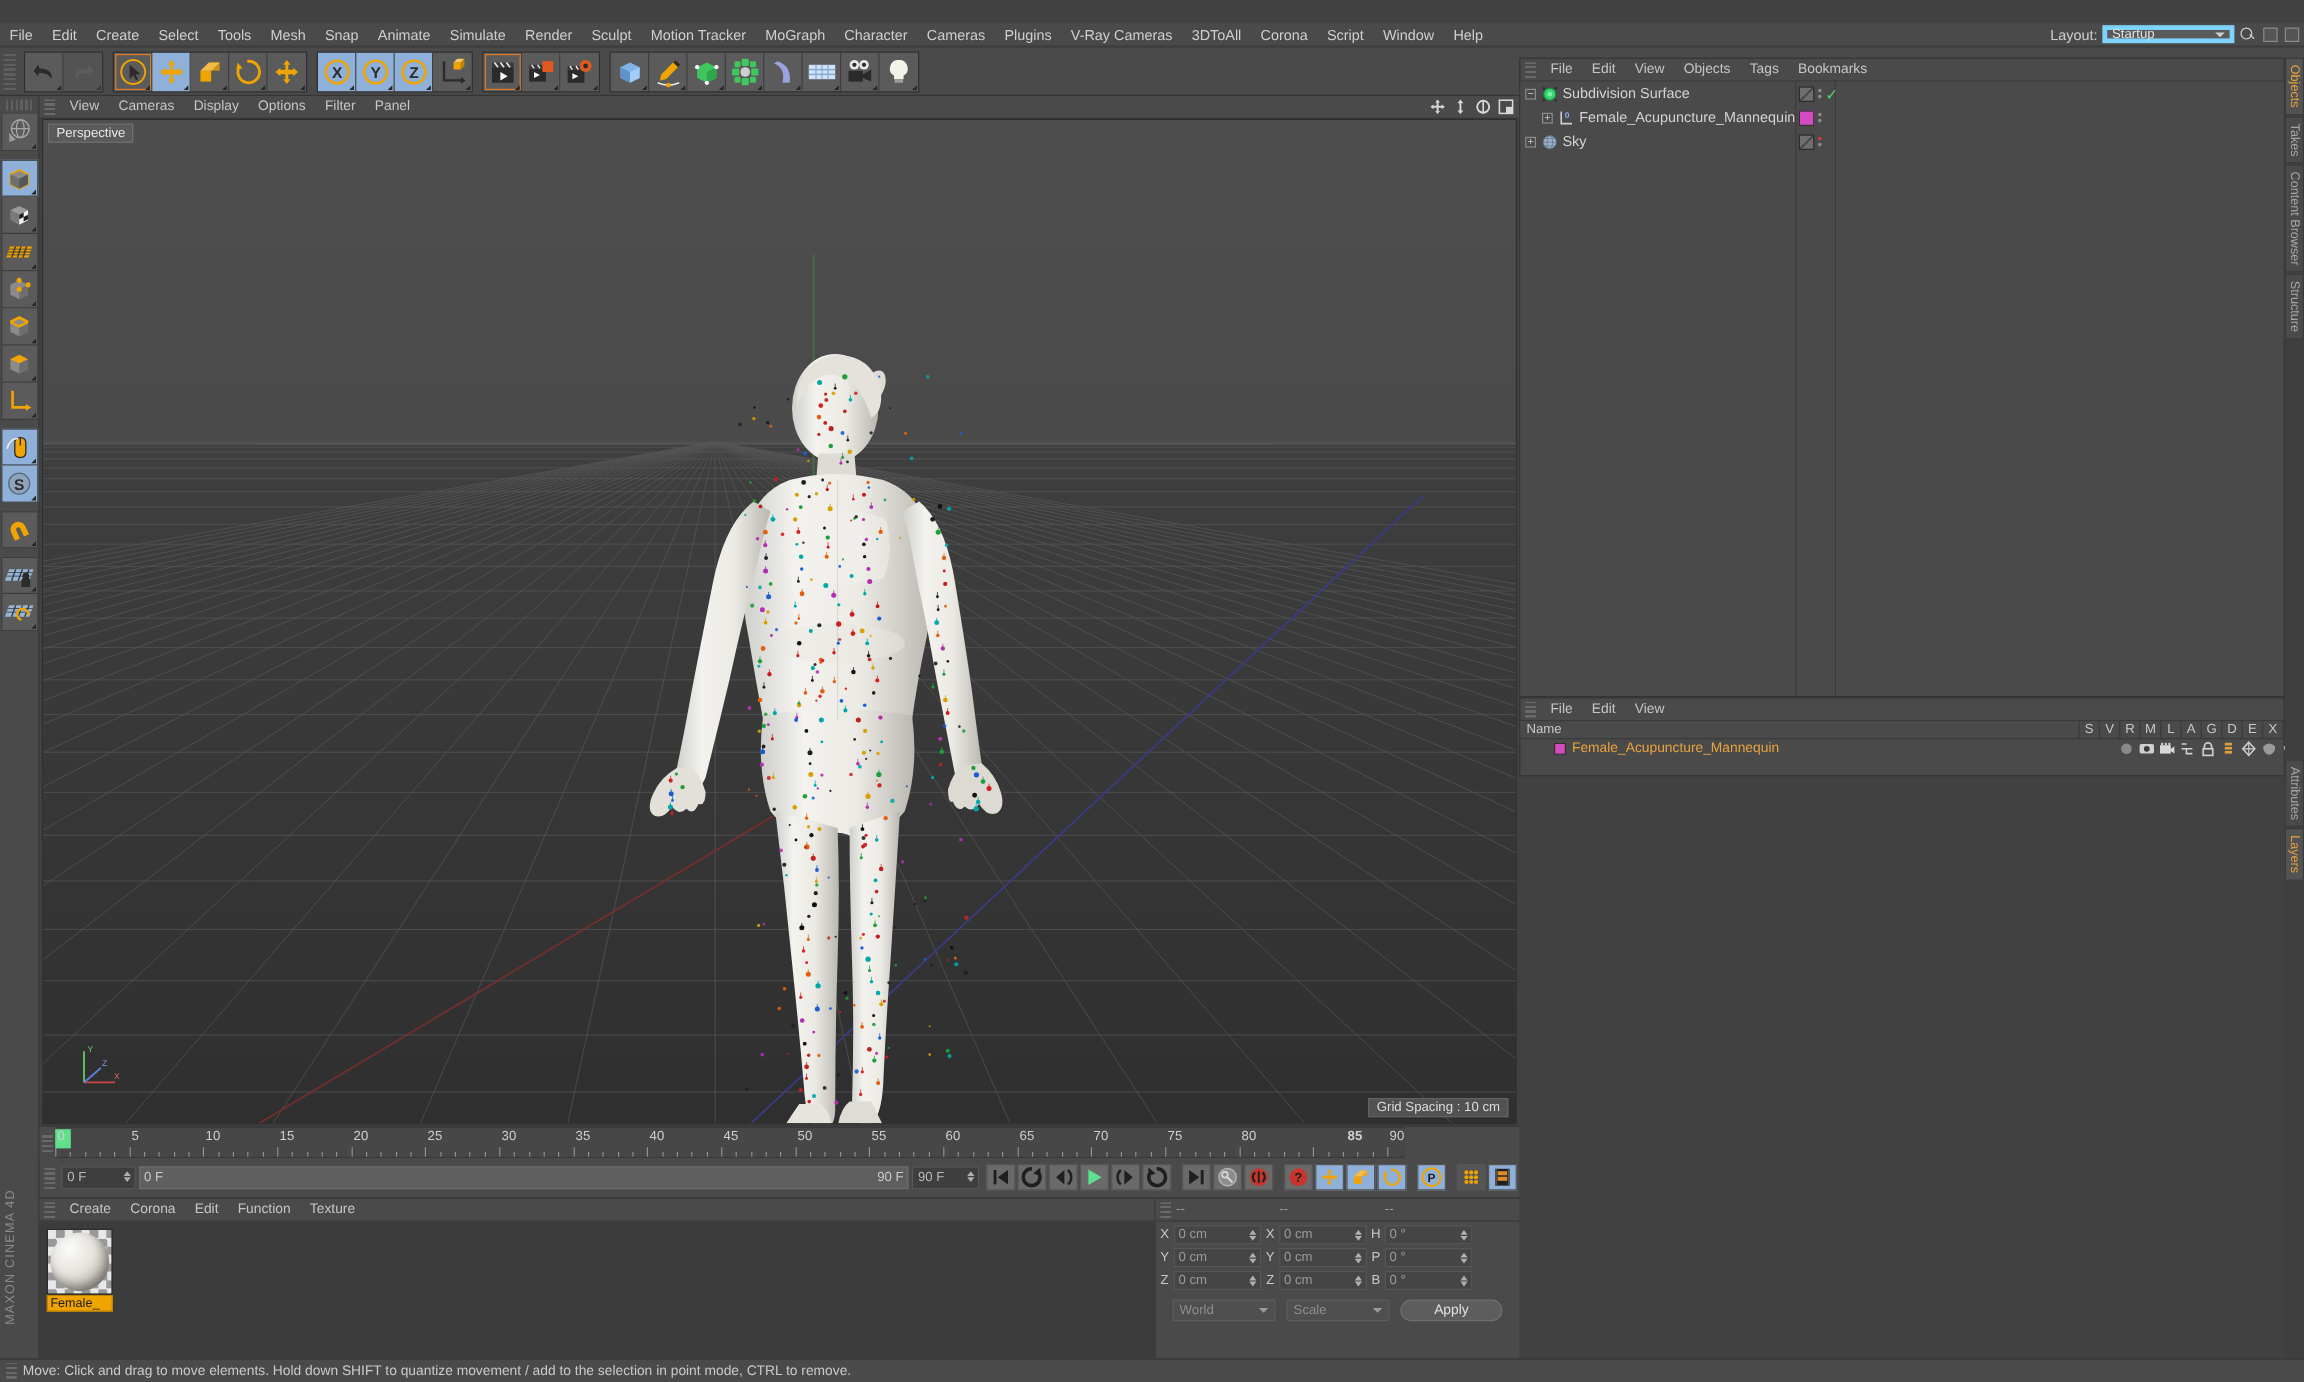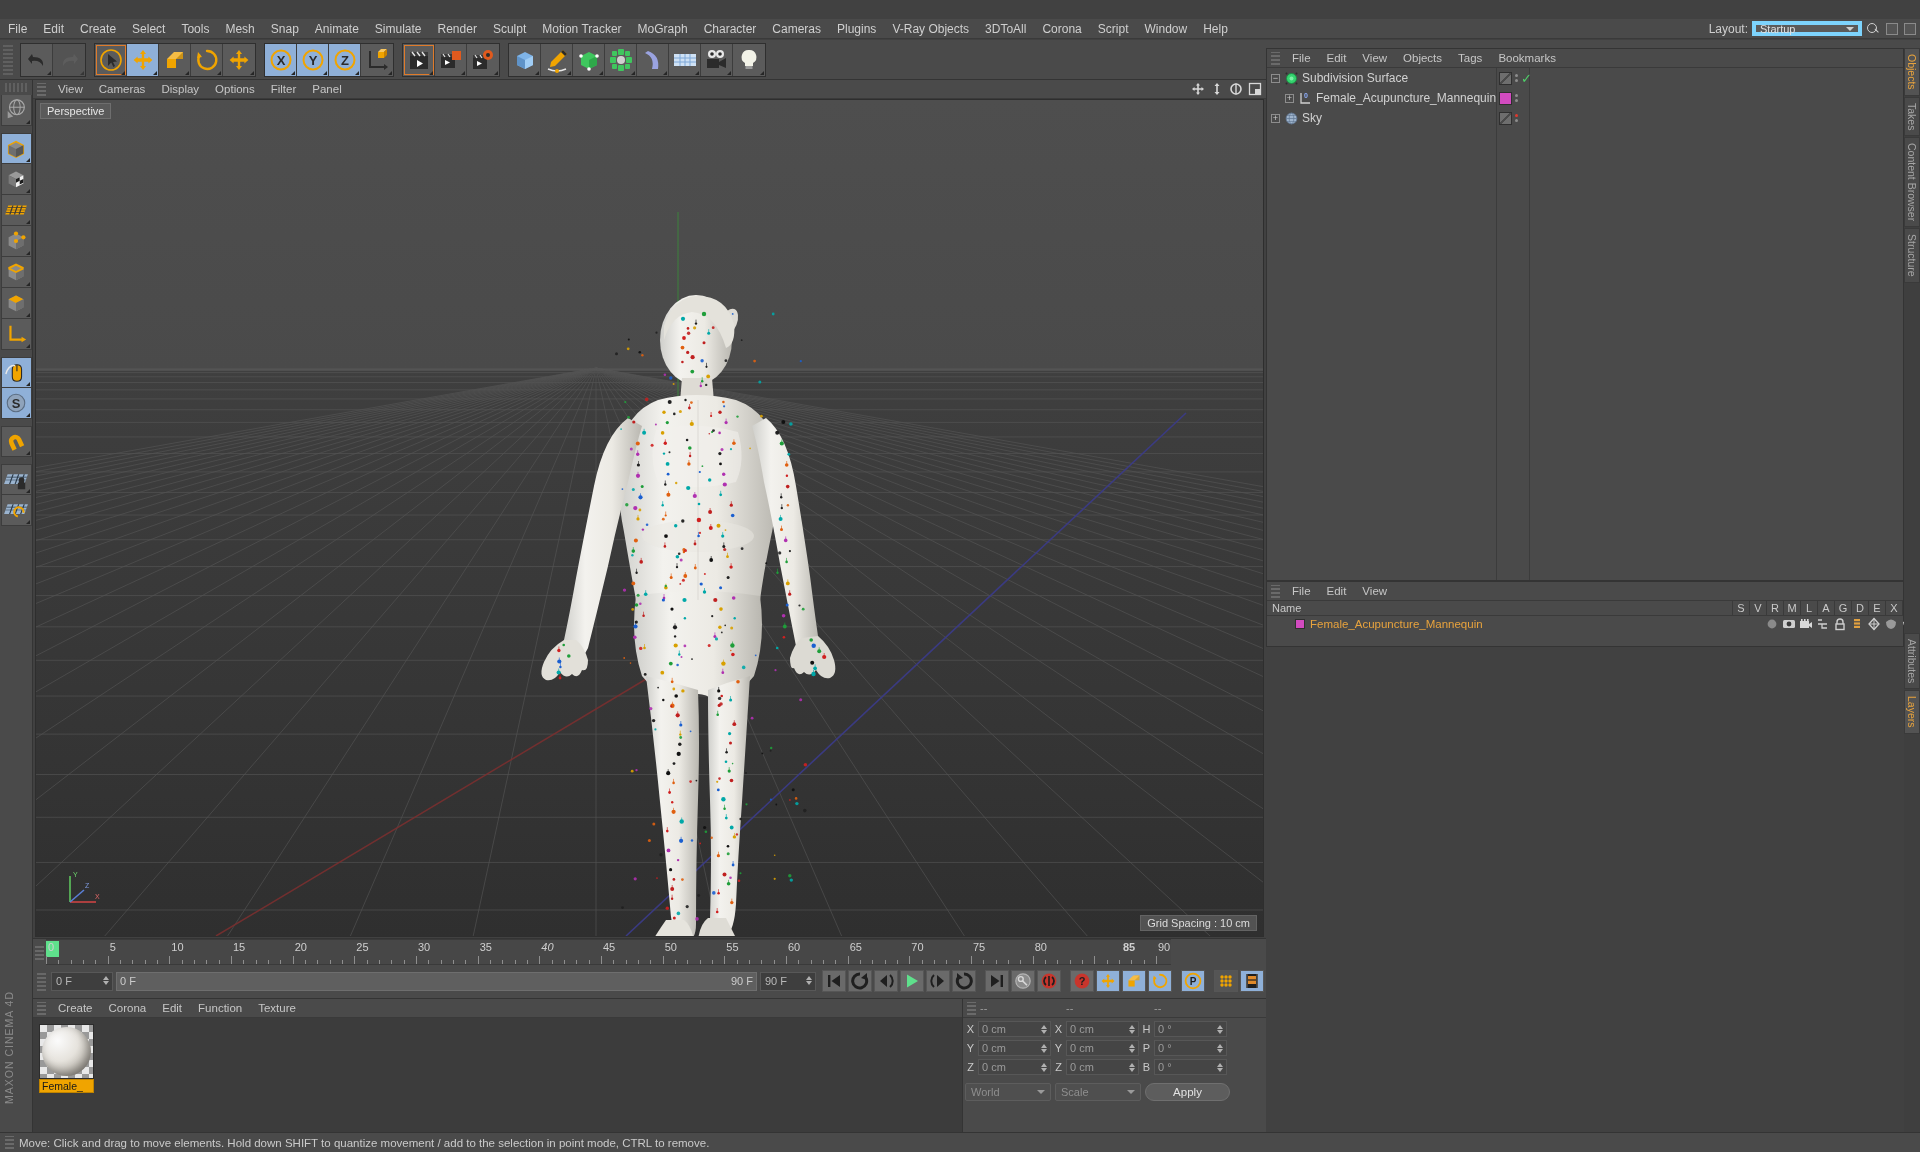--- a/index.html
+++ b/index.html
@@ -194,21 +194,21 @@
   .co-head .vgrip { width:9px;height:13px;margin:0 4px;
     background:repeating-linear-gradient(0deg,#787878 0 2px,transparent 2px 4px); opacity:.7;}
   .co-head span { font-size:11px; color:#9e9e9e; }
   .co-rows { padding:3px 2px; }
   .co-row { display:flex; align-items:center; gap:2px; margin-bottom:3px; }
   .co-lbl { width:11px; text-align:center; font-size:11px; color:#c9c9c9; }
   .co-f {
     width:73px; height:16px; background:#454545; border:1px solid #575757;
     color:#9b9b9b; font-size:11px; display:flex; align-items:center; padding:0 3px; position:relative;
   }
-  .co-bot { display:flex; gap:4px; padding:2px 2px; align-items:center;}
+  .co-bot { display:flex; gap:4px; padding:2px 14px; align-items:center;justify-content:space-between;}
   .co-dd {
     width:86px; height:18px; background:#4f4f4f; border:1px solid #5d5d5d;
     color:#8e8e8e; font-size:11px; display:flex; align-items:center; padding:0 5px;
     position:relative; border-radius:2px;
   }
   .co-dd .car { position:absolute; right:5px; width:0;height:0;
     border-left:4px solid transparent;border-right:4px solid transparent;border-top:4px solid #9a9a9a; }
   .co-apply {
     width:85px;height:18px;background:#5d5d5d;border:1px solid #6f6f6f;border-radius:9px;
     display:flex;align-items:center;justify-content:center;color:#e2e2e2;font-size:11.5px;cursor:pointer;
@@ -295,21 +295,21 @@
       <div class="mi">Snap</div>
       <div class="mi">Animate</div>
       <div class="mi">Simulate</div>
       <div class="mi">Render</div>
       <div class="mi">Sculpt</div>
       <div class="mi">Motion Tracker</div>
       <div class="mi">MoGraph</div>
       <div class="mi">Character</div>
       <div class="mi">Cameras</div>
       <div class="mi">Plugins</div>
-      <div class="mi">V-Ray Objects</div>
+      <div class="mi">V-Ray Cameras</div>
       <div class="mi">3DToAll</div>
       <div class="mi">Corona</div>
       <div class="mi">Script</div>
       <div class="mi">Window</div>
       <div class="mi">Help</div>
       <div class="layoutbox">
       <span class="llbl">Layout:</span>
       <div class="layoutsel">
         <span>Startup</span>
         <span class="car"></span>
@@ -1333,21 +1333,21 @@
       <div class="tl-track" id="tltrack">
         <div class="tl-green"></div>
       <div class="tl-lbl" style="left: 0px;">0</div>
           <div class="tl-lbl" style="left: 61.6667px;">5</div>
           <div class="tl-lbl" style="left: 123.333px;">10</div>
           <div class="tl-lbl" style="left: 185px;">15</div>
           <div class="tl-lbl" style="left: 246.667px;">20</div>
           <div class="tl-lbl" style="left: 308.333px;">25</div>
           <div class="tl-lbl" style="left: 370px;">30</div>
           <div class="tl-lbl" style="left: 431.667px;">35</div>
-          <div class="tl-lbl" style="left: 493.333px; font-style: italic;">40</div>
+          <div class="tl-lbl" style="left: 493.333px;">40</div>
           <div class="tl-lbl" style="left: 555px; text-align: right;">45</div>
           <div class="tl-lbl" style="left: 616.667px;">50</div>
           <div class="tl-lbl" style="left: 678.333px;">55</div>
           <div class="tl-lbl" style="left: 740px;">60</div>
           <div class="tl-lbl" style="left: 801.667px;">65</div>
           <div class="tl-lbl" style="left: 863.333px;">70</div>
           <div class="tl-lbl" style="left: 925px;">75</div>
           <div class="tl-lbl" style="left: 986.667px;">80</div>
           <div class="tl-lbl" style="left: 1075px; font-weight: bold;">85</div>
           <div class="tl-lbl" style="left: 1110px;">90</div>

